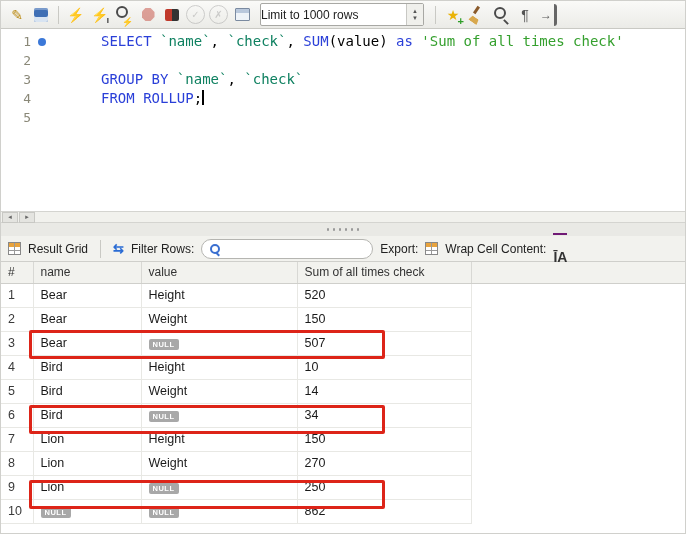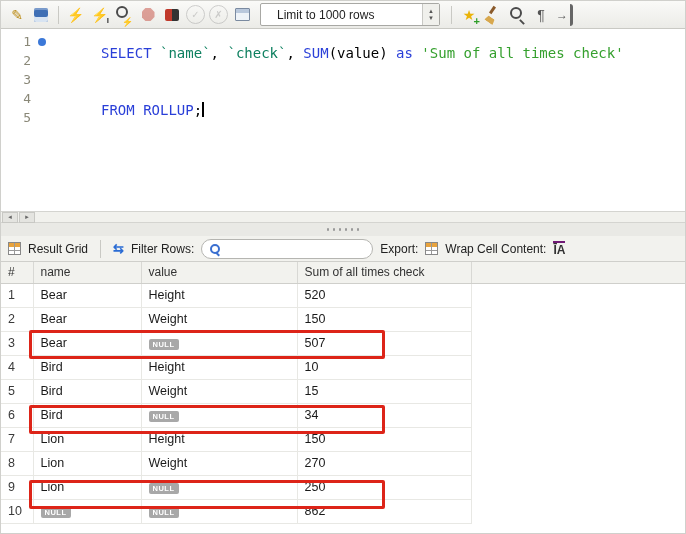--- a/index.html
+++ b/index.html
@@ -26,29 +26,29 @@
   .ic-circle{width:17px;height:17px;border:1px solid #9a9a9a;border-radius:50%;font-size:10px;margin:2px;}
   .ic-box::before{content:"";width:13px;height:11px;border:1px solid #7a8aa0;border-radius:1px;
         background:linear-gradient(#b9c8dc 0 4px,#eef3f8 4px);}
   .ic-bolti::after{content:"I";position:absolute;right:2px;bottom:1px;font-size:8px;font-weight:bold;color:#333;}
   .ic-starplus::after{content:"+";position:absolute;right:0;bottom:-1px;color:#2e9e28;font-size:11px;font-weight:bold;}
   .ic-broom::before{content:"";position:absolute;top:2px;left:9px;width:3px;height:8px;background:#8a5a2a;transform:rotate(35deg);}
   .ic-broom::after{content:"";position:absolute;bottom:3px;left:3px;width:10px;height:6px;background:#d8a84e;
         clip-path:polygon(0 100%,15% 0,85% 0,100% 100%);transform:rotate(35deg);}
   .ic-indent{border-right:3px solid #666;width:16px;font-size:12px;}
   .limit-dd{display:inline-flex;align-items:center;justify-content:space-between;height:21px;width:162px;
-        border:1px solid #a8a8a4;background:#fff;border-radius:2px;margin:0 6px;padding-left:16px;font-size:12px;color:#222;}
+        border:1px solid #a8a8a4;background:#fff;border-radius:2px;margin:0 6px;padding-left:0;font-size:12px;color:#222;}
   .spinner{display:flex;flex-direction:column;align-items:center;justify-content:center;width:16px;height:100%;
         border-left:1px solid #c8c8c4;background:#f0f0ec;font-size:6px;color:#555;line-height:1.1;}
   
   .editor{height:182px;background:#fff;padding-top:3px;box-sizing:border-box;overflow:hidden;}
   .cl{position:relative;height:19px;line-height:19px;font-family:"DejaVu Sans Mono",monospace;font-size:14px;}
   .ln{position:absolute;left:0;width:30px;text-align:right;color:#8a8878;font-size:13px;}
   .lmark{position:absolute;left:37px;top:6px;width:8px;height:8px;border-radius:50%;background:#3b78d8;}
-  .ct{position:absolute;left:100px;top:12px;white-space:pre;}
+  .ct{position:absolute;left:100px;top:0;white-space:pre;}
   .kw{color:var(--c-kw);} .id{color:var(--c-id);} .str{color:var(--c-str);} .pl{color:var(--c-pl);}
   .caret{display:inline-block;width:2px;height:15px;background:#000;vertical-align:-2px;}
   
   .hscroll{height:12px;background:#f1f1ed;border-top:1px solid #d4d4d0;border-bottom:1px solid #d4d4d0;
         display:flex;align-items:center;box-sizing:border-box;}
   .sc-btn{width:14px;height:9px;font-size:7px;color:#666;display:flex;align-items:center;justify-content:center;
         background:#e4e4e0;border:1px solid #c8c8c4;margin-left:1px;}
   .sc-track{flex:1;height:100%;}
   .sash{height:13px;background:#e9e9e5;display:flex;align-items:center;justify-content:center;}
   .grip{width:36px;height:3px;background:radial-gradient(circle,#999 1px,transparent 1.5px);
@@ -61,21 +61,21 @@
         background:linear-gradient(#e8a33d 0 4px,#fff 4px);}
   .grid-ic::before{content:"";position:absolute;left:0;right:0;top:7px;height:1px;background:#999;}
   .grid-ic::after{content:"";position:absolute;top:0;bottom:0;left:5px;width:1px;background:#999;}
   .rticon{color:#2b6cd4;font-weight:bold;font-size:13px;}
   .searchbox{display:flex;align-items:center;gap:5px;width:172px;height:20px;border:1px solid #b5b5b1;
         border-radius:10px;background:#fff;padding:0 7px;box-sizing:border-box;}
   .searchbox input{border:none;outline:none;flex:1;font-size:12px;font-family:"Liberation Sans",sans-serif;background:transparent;}
   .mag-sm{position:relative;width:12px;height:12px;flex:0 0 auto;}
   .mag-sm::before{content:"";position:absolute;top:1px;left:1px;width:6px;height:6px;border:2px solid #3a6fd0;border-radius:50%;}
   .mag-sm::after{content:"";position:absolute;bottom:0;right:1px;width:5px;height:2px;background:#3a6fd0;transform:rotate(45deg);}
-  .wrap-ic{font-size:12px;font-weight:bold;color:#333;border-top:2px solid #701a75;padding-top:1px;line-height:1;}
+  .wrap-ic{font-size:14px;font-weight:bold;color:#333;border-top:2px solid #701a75;padding-top:15px;line-height:1;}
   
   .grid{position:relative;height:274px;background:#fff;overflow:hidden;}
   .grid table{border-collapse:collapse;table-layout:fixed;width:686px;}
   .grid thead th{height:21px;background:#f2f2ee;border-right:1px solid #d8d8d4;border-bottom:1px solid #cfcfcb;
         font-weight:normal;font-size:12px;color:#333;text-align:left;padding:0 0 0 7px;box-sizing:border-box;}
   .grid th.filler{border-right:none;}
   .grid tbody td{height:24px;border-right:1px solid #e8e8e4;border-bottom:1px solid #e8e8e4;
         font-size:12.5px;color:#1a1a1a;padding:0 0 0 7px;box-sizing:border-box;overflow:hidden;white-space:nowrap;}
   .grid td.filler{border:none;}
   .grid td.rownum{color:#3a3a3a;}
@@ -126,20 +126,21 @@
       <div class="cl">
         <span class="ln">1</span>
         <span class="lmark"></span>
         <span class="ct"><span class="kw">SELECT </span><span class="id">`name`</span><span class="pl">, </span><span class="id">`check`</span><span class="pl">, </span><span class="kw">SUM</span><span class="pl">(value) </span><span class="kw">as </span><span class="str">'Sum of all times check'</span></span>
       </div>
       <div class="cl">
         <span class="ln">2</span>
       </div>
       <div class="cl">
         <span class="ln">3</span>
+        <span class="ct"><span class="kw">GROUP BY </span><span class="id">`name`</span><span class="pl">, </span><span class="id">`check`</span></span>
       </div>
       <div class="cl">
         <span class="ln">4</span>
         <span class="ct"><span class="kw">FROM ROLLUP</span><span class="pl">;</span><span class="caret"></span></span>
       </div>
       <div class="cl">
         <span class="ln">5</span>
         <span class="ct"></span>
       </div>
     </div>
@@ -214,21 +215,21 @@
             <td class="rownum">4</td>
             <td>Bird</td>
             <td>Height</td>
             <td>10</td>
             <td class="filler"></td>
           </tr>
           <tr>
             <td class="rownum">5</td>
             <td>Bird</td>
             <td>Weight</td>
-            <td>15</td>
+            <td>14</td>
             <td class="filler"></td>
           </tr>
           <tr>
             <td class="rownum">6</td>
             <td>Bird</td>
             <td><span class="nullb">NULL</span></td>
             <td>34</td>
             <td class="filler"></td>
           </tr>
           <tr>

